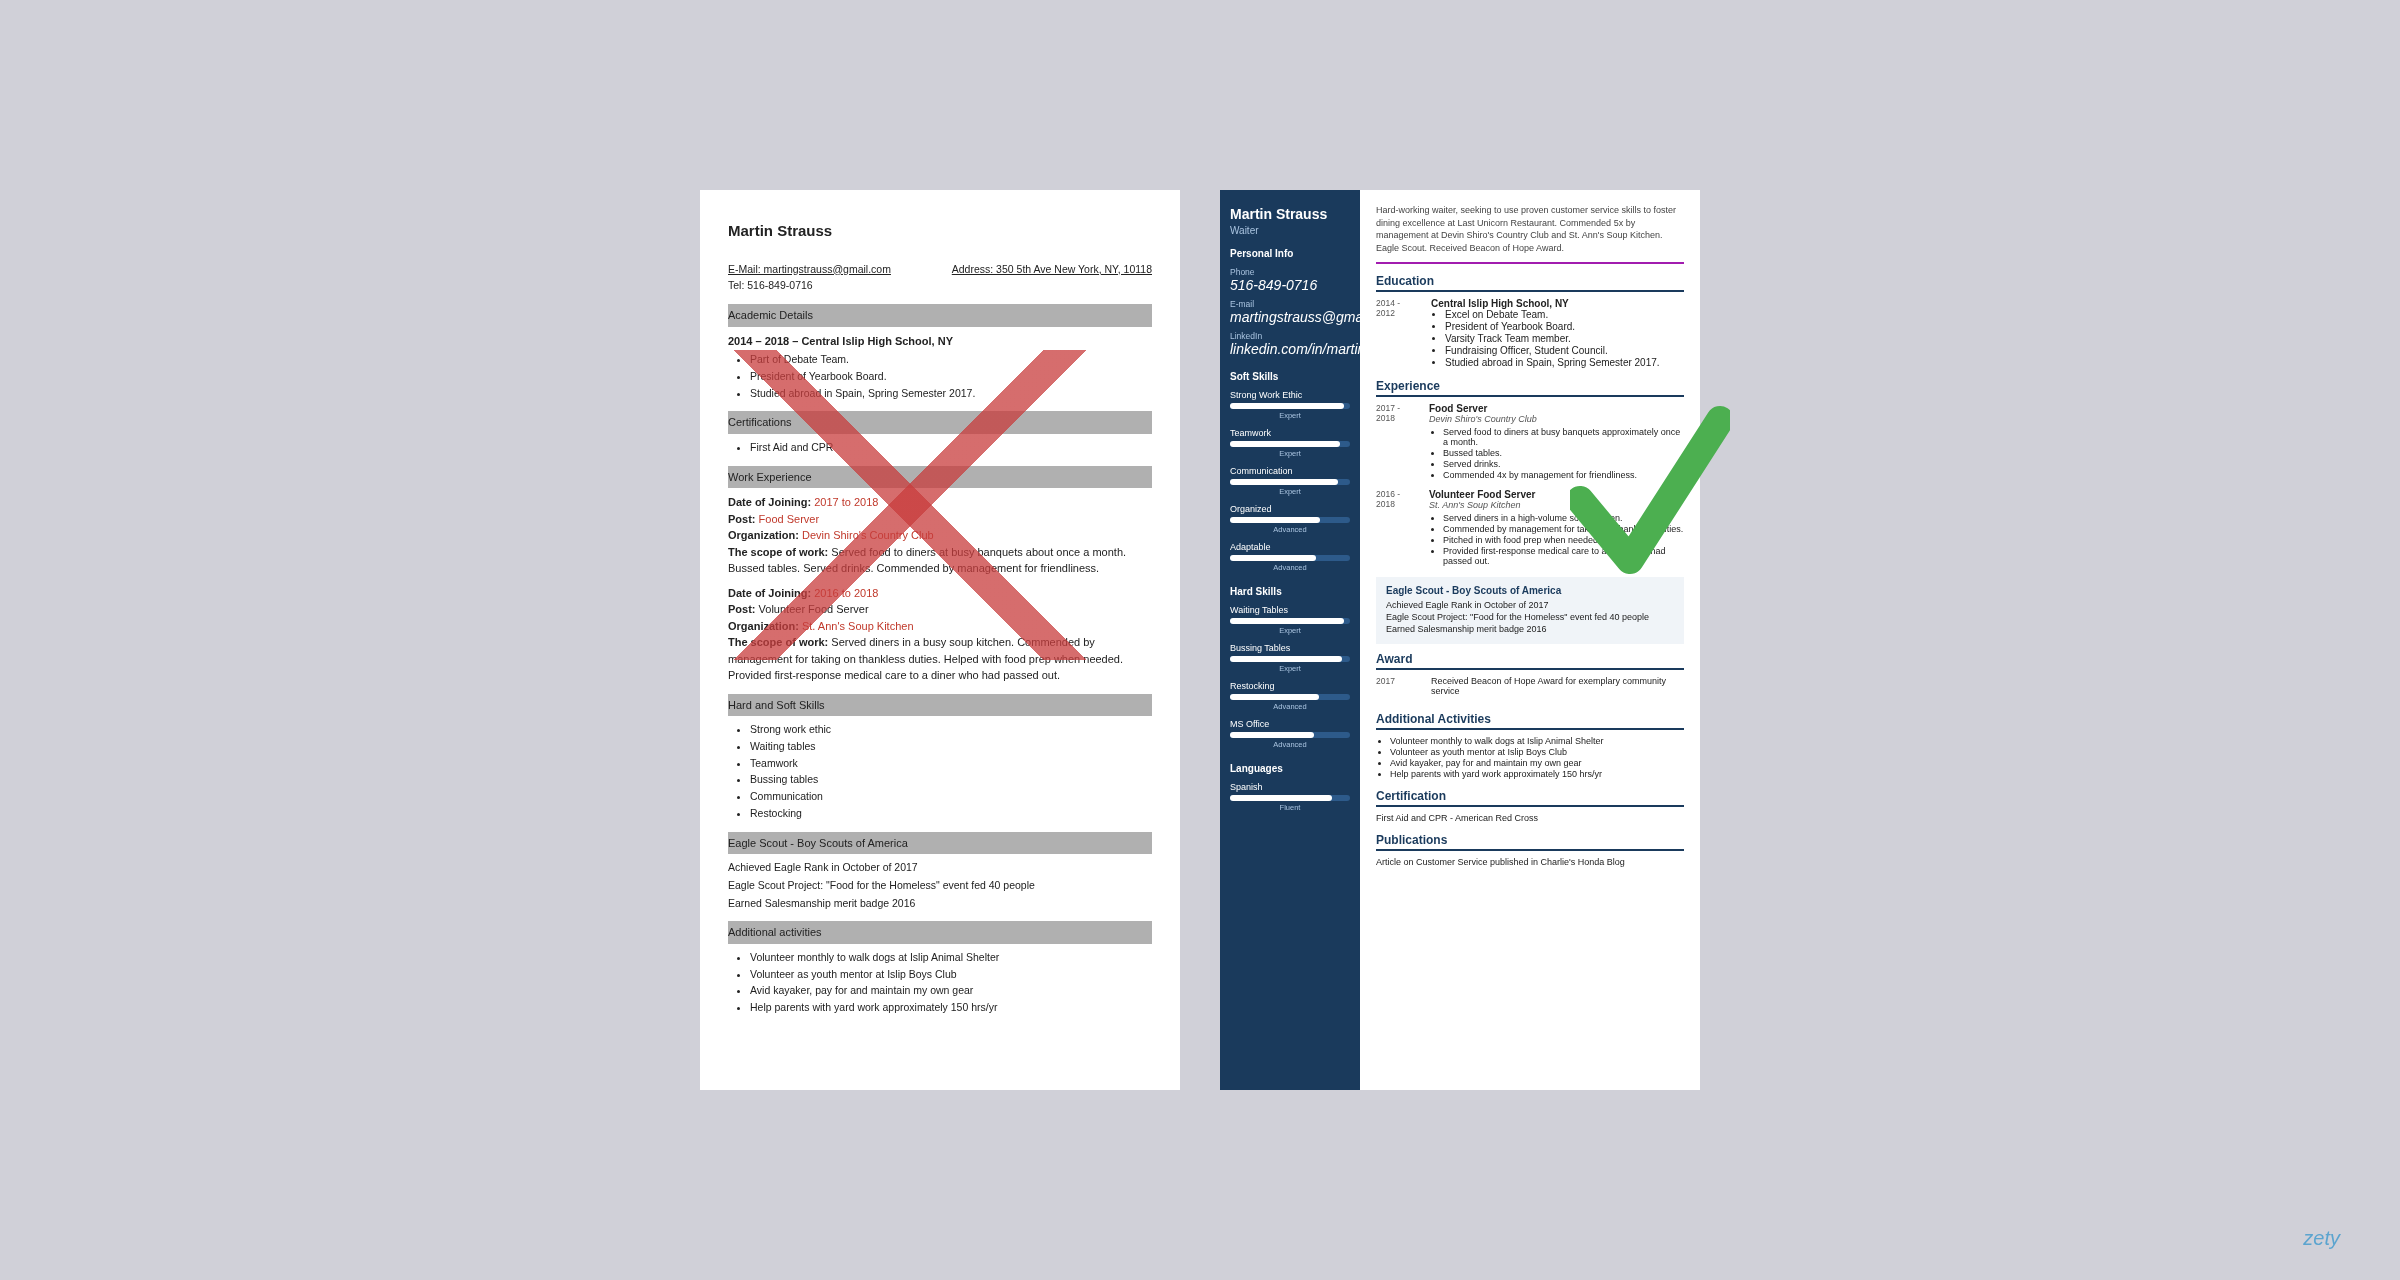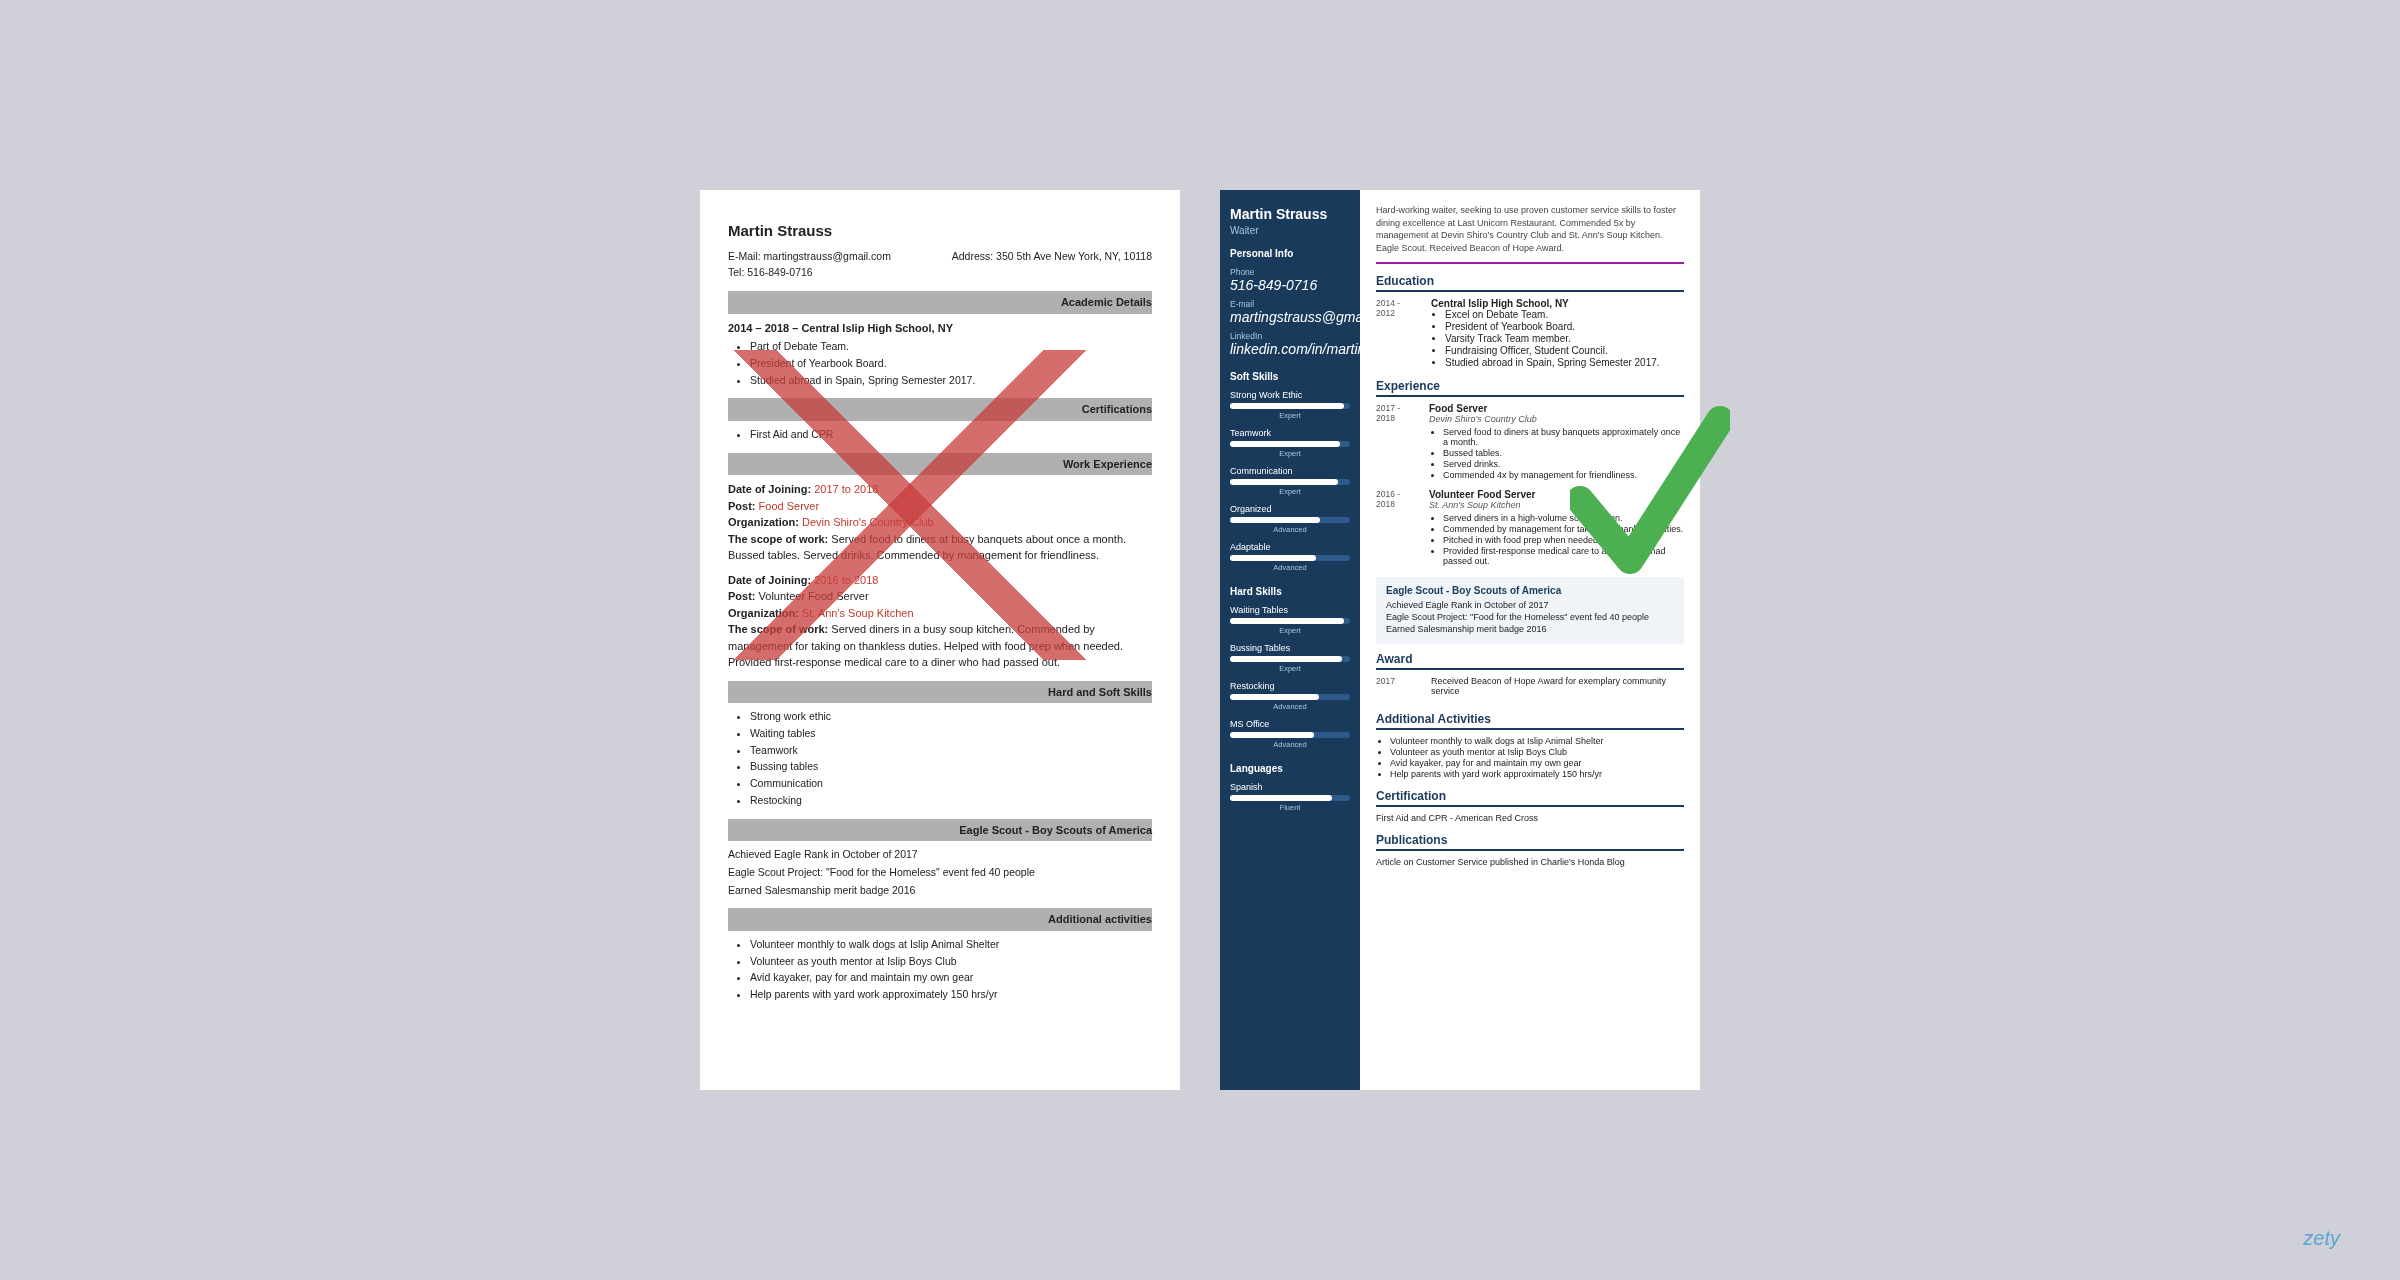--- a/index.html
+++ b/index.html
@@ -29,31 +29,32 @@
 
     .resume-left .name {
       font-size: 15px;
       font-weight: bold;
       color: #222;
     }
     .resume-left .contact-row {
       display: flex;
       justify-content: space-between;
       font-size: 10.5px;
-      margin-top: 6px;
+      margin-top: 19px;
+      text-decoration: underline;
     }
     .resume-left .tel {
       font-size: 10.5px;
       margin-top: 1px;
     }
 
     .section-header {
       background: #b0b0b0;
-      text-align: right;
-      font-weight: bold;
+      text-align: left;
+      font-weight: normal;
       font-size: 11px;
       padding: 3px 0;
       margin: 10px 0 6px 0;
       color: #222;
     }
     .resume-left ul {
       margin-left: 22px;
       margin-top: 2px;
     }
     .resume-left ul li {

